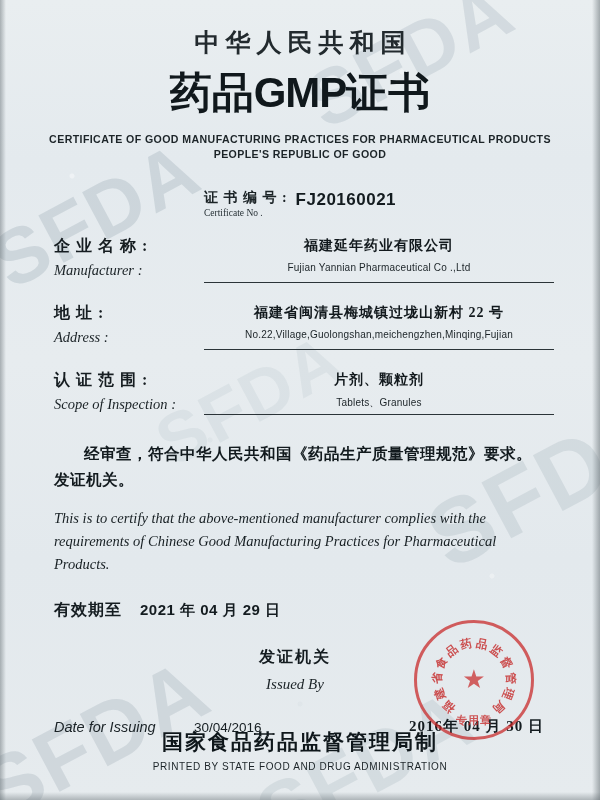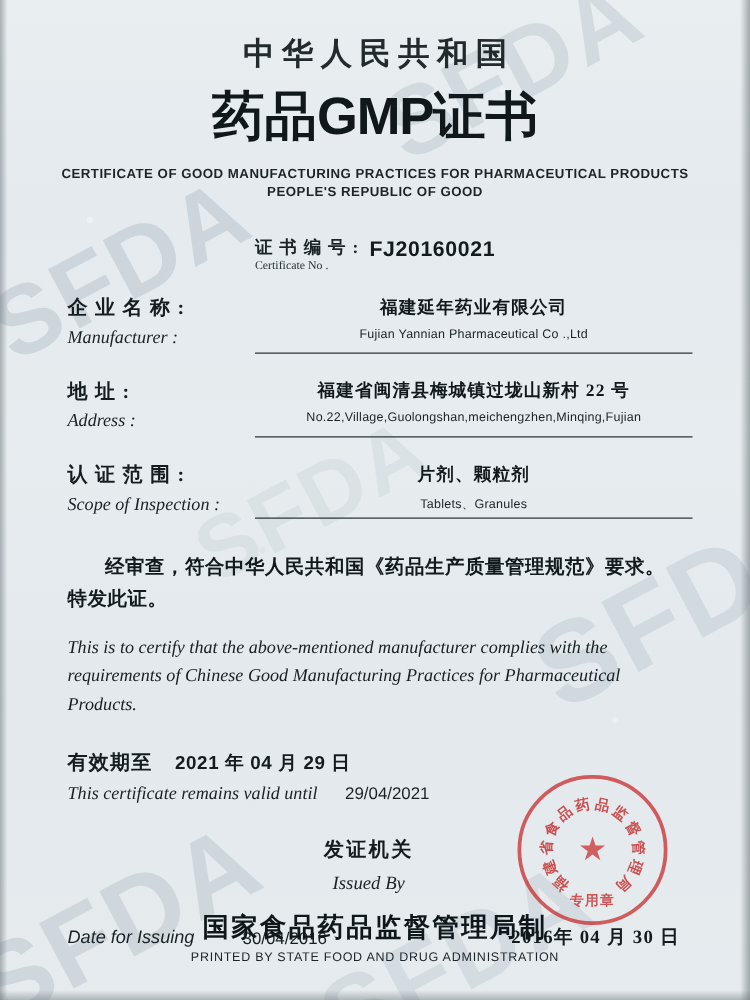--- a/index.html
+++ b/index.html
@@ -436,32 +436,31 @@
       <div class="vals">
         <div class="val-cn">片剂、颗粒剂</div>
         <div class="val-en">Tablets、Granules</div>
       </div>
     </div>
 
   </div>
 
   <div id="body-cn">
     <span class="indent">经审查，符合中华人民共和国《药品生产质量管理规范》要求。</span>
-    <span>特发此证。</span>
+    <span>发证机关。</span>
   </div>
 
   <div id="body-en">
     <div>This is to certify that the above-mentioned manufacturer complies with the</div>
     <div>requirements of Chinese Good Manufacturing Practices for Pharmaceutical</div>
     <div>Products.</div>
   </div>
 
   <div id="validity">
     <div id="valid-cn"><span>有效期至</span><span class="date" style="margin-left:18px">2021 年  04 月  29 日</span></div>
-    <div id="valid-en"><span>This certificate remains valid until</span><span class="date">29/04/2021</span></div>
   </div>
 
   <div id="issued">
     <div id="issued-cn">发证机关</div>
     <div id="issued-en">Issued By</div>
   </div>
 
   <div id="issue-row">
     <div id="issue-en-label">Date for Issuing</div>
     <div id="issue-en-date">30/04/2016</div>

